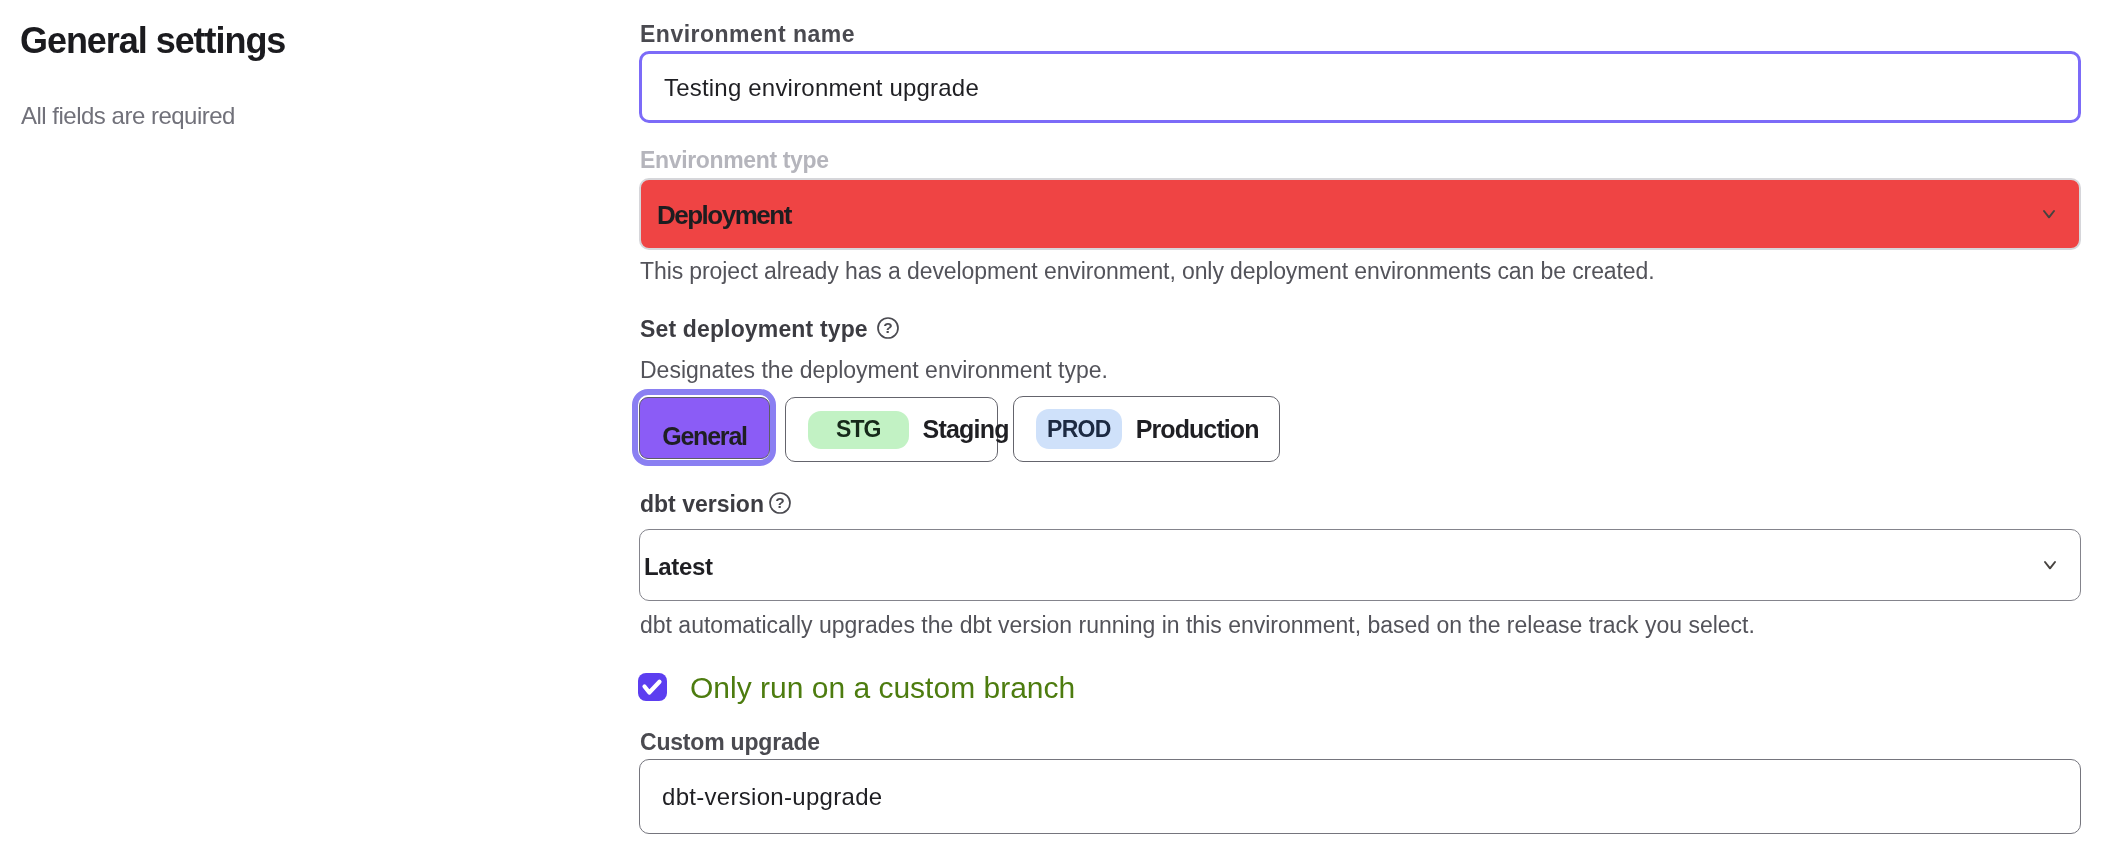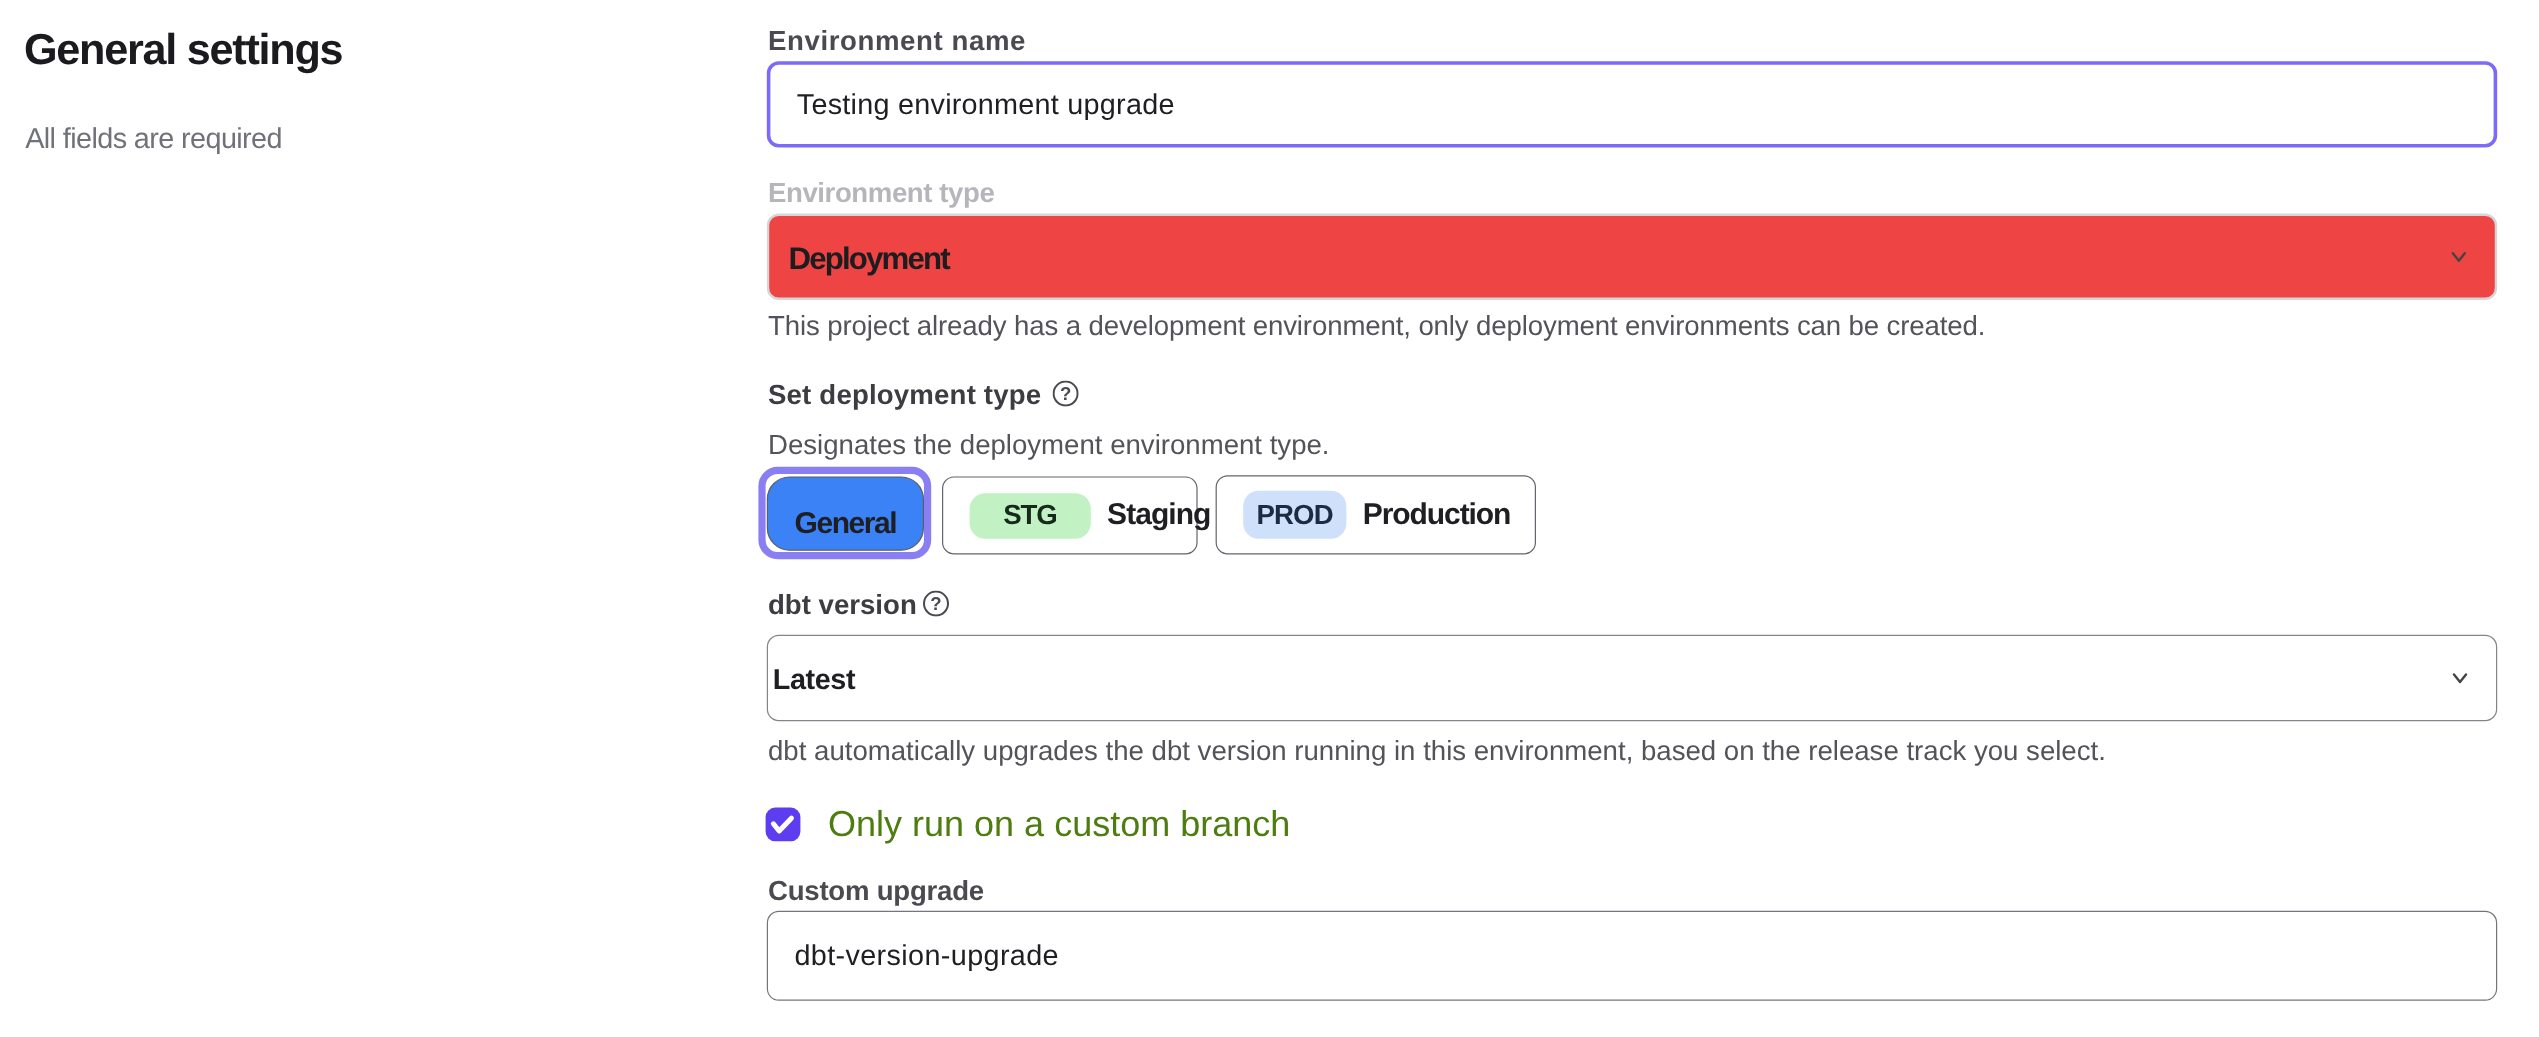--- a/index.html
+++ b/index.html
@@ -35,21 +35,21 @@
 
 <div class="abs" style="left:640px; top:316px;">
   <span class="label" style="color:#3c3c42; letter-spacing:0.15px;">Set deployment type</span><svg class="qicon" width="22" height="22" viewBox="0 0 22 22" style="margin-left:9px;">
       <circle cx="11" cy="11" r="10" fill="none" stroke="#4a4a50" stroke-width="1.7"></circle>
       <text x="11" y="16.4" text-anchor="middle" font-size="15.5" font-weight="700" fill="#4a4a50">?</text>
     </svg>
 </div>
 <div class="abs helper" style="left:640px; top:357px;">Designates the deployment environment type.</div>
 
 <div class="abs" style="left:632px; top:389px; width:144px; height:77px; border:6px solid #8a7ff2; border-radius:16px;"></div>
-<div class="abs" style="left:639px; top:397px; width:131px; height:62px; border:1.3px solid #5d5d66; border-radius:19px; background:#3b82f6; display:flex; align-items:center; justify-content:center; padding-top:16px;">
+<div class="abs" style="left:639px; top:397px; width:131px; height:62px; border:1.3px solid #5d5d66; border-radius:9px; background:#8b5cf6; display:flex; align-items:center; justify-content:center; padding-top:16px;">
   <span style="font-size:25px; font-weight:700; color:#1f1f23; letter-spacing:-1.2px;">General</span>
 </div>
 <div class="abs" style="left:785px; top:397px; width:213px; height:65px; border:1.5px solid #64646c; border-radius:10px; background:#fff; display:flex; align-items:center; padding-left:22px;">
   <span style="background:#c2f2c4; border-radius:13px; height:38px; display:flex; align-items:center; padding:0 28px; font-size:23px; font-weight:700; color:#16291a; letter-spacing:-0.9px;">STG</span>
   <span style="margin-left:14px; font-size:25px; font-weight:700; color:#1f1f23; letter-spacing:-0.8px;">Staging</span>
 </div>
 <div class="abs" style="left:1013px; top:396px; width:267px; height:66px; border:1.5px solid #64646c; border-radius:10px; background:#fff; display:flex; align-items:center; padding-left:22px;">
   <span style="background:#cfe1fa; border-radius:13px; height:40px; display:flex; align-items:center; padding:0 11px; font-size:23px; font-weight:700; color:#1c2a42; letter-spacing:-0.7px;">PROD</span>
   <span style="margin-left:14px; font-size:25px; font-weight:700; color:#1f1f23; letter-spacing:-0.9px;">Production</span>
 </div>

